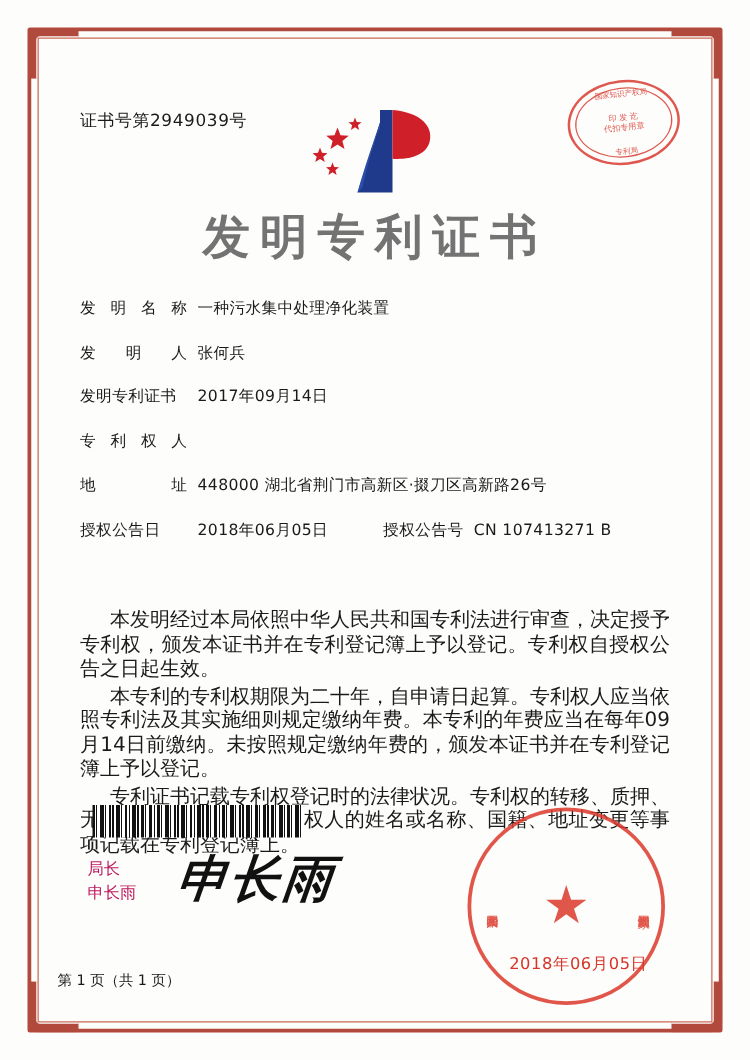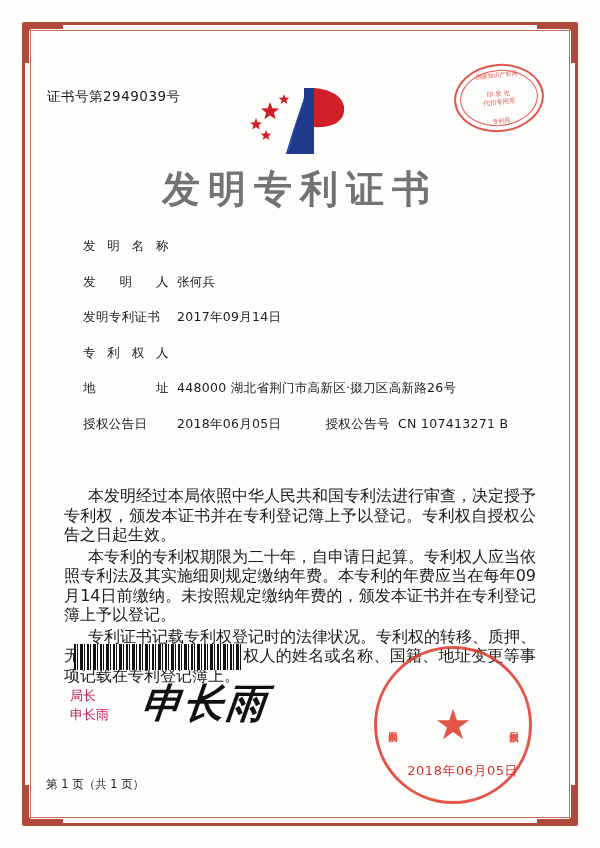--- a/index.html
+++ b/index.html
@@ -51,21 +51,21 @@
   .content {
     position: absolute;
     left: 46px;
     top: 46px;
     width: 508px;
     height: 756px;
   }
 
   .cert-no {
     position: absolute;
-    left: 1px;
+    left: 18px;
     top: 42px;
     font-size: 13.5px;
     color: #1a1a1a;
     letter-spacing: 0.5px;
     font-family: "DejaVu Sans", sans-serif;
   }
 
   
   .seal-oval {
     position: absolute;
@@ -137,21 +137,20 @@
     top: 192px;
     width: 472px;
   }
   .field-row {
     display: flex;
     align-items: baseline;
     margin-bottom: 18.5px;
     font-size: 12.5px;
     color: #1a1a1a;
     font-family: "DejaVu Sans", sans-serif;
-    margin-left: 19px;
   }
   .field-label {
     flex: 0 0 auto;
     letter-spacing: 0.4px;
     white-space: nowrap;
   }
   .field-label.spaced {
     width: 86px;
     display: inline-block;
     text-align: justify;
@@ -327,20 +326,21 @@
         <polygon points="44,10 45.4,13.6 49.2,13.8 46.3,16.2 47.3,19.9 44,17.7 40.7,19.9 41.7,16.2 38.8,13.8 42.6,13.6" fill="#cf1f28"></polygon>
       </svg>
     </div>
 
     <div class="doc-title">发明专利证书</div>
 
     <div class="fields">
 
       <div class="field-row">
         <span class="field-label spaced">发 明 名 称</span>
+        <span class="field-value">一种污水集中处理净化装置</span>
       </div>
 
       <div class="field-row">
         <span class="field-label spaced">发 明 人</span>
         <span class="field-value">张何兵</span>
       </div>
 
 
       <div class="field-row">
         <span class="field-label wide">发明专利证书</span>

